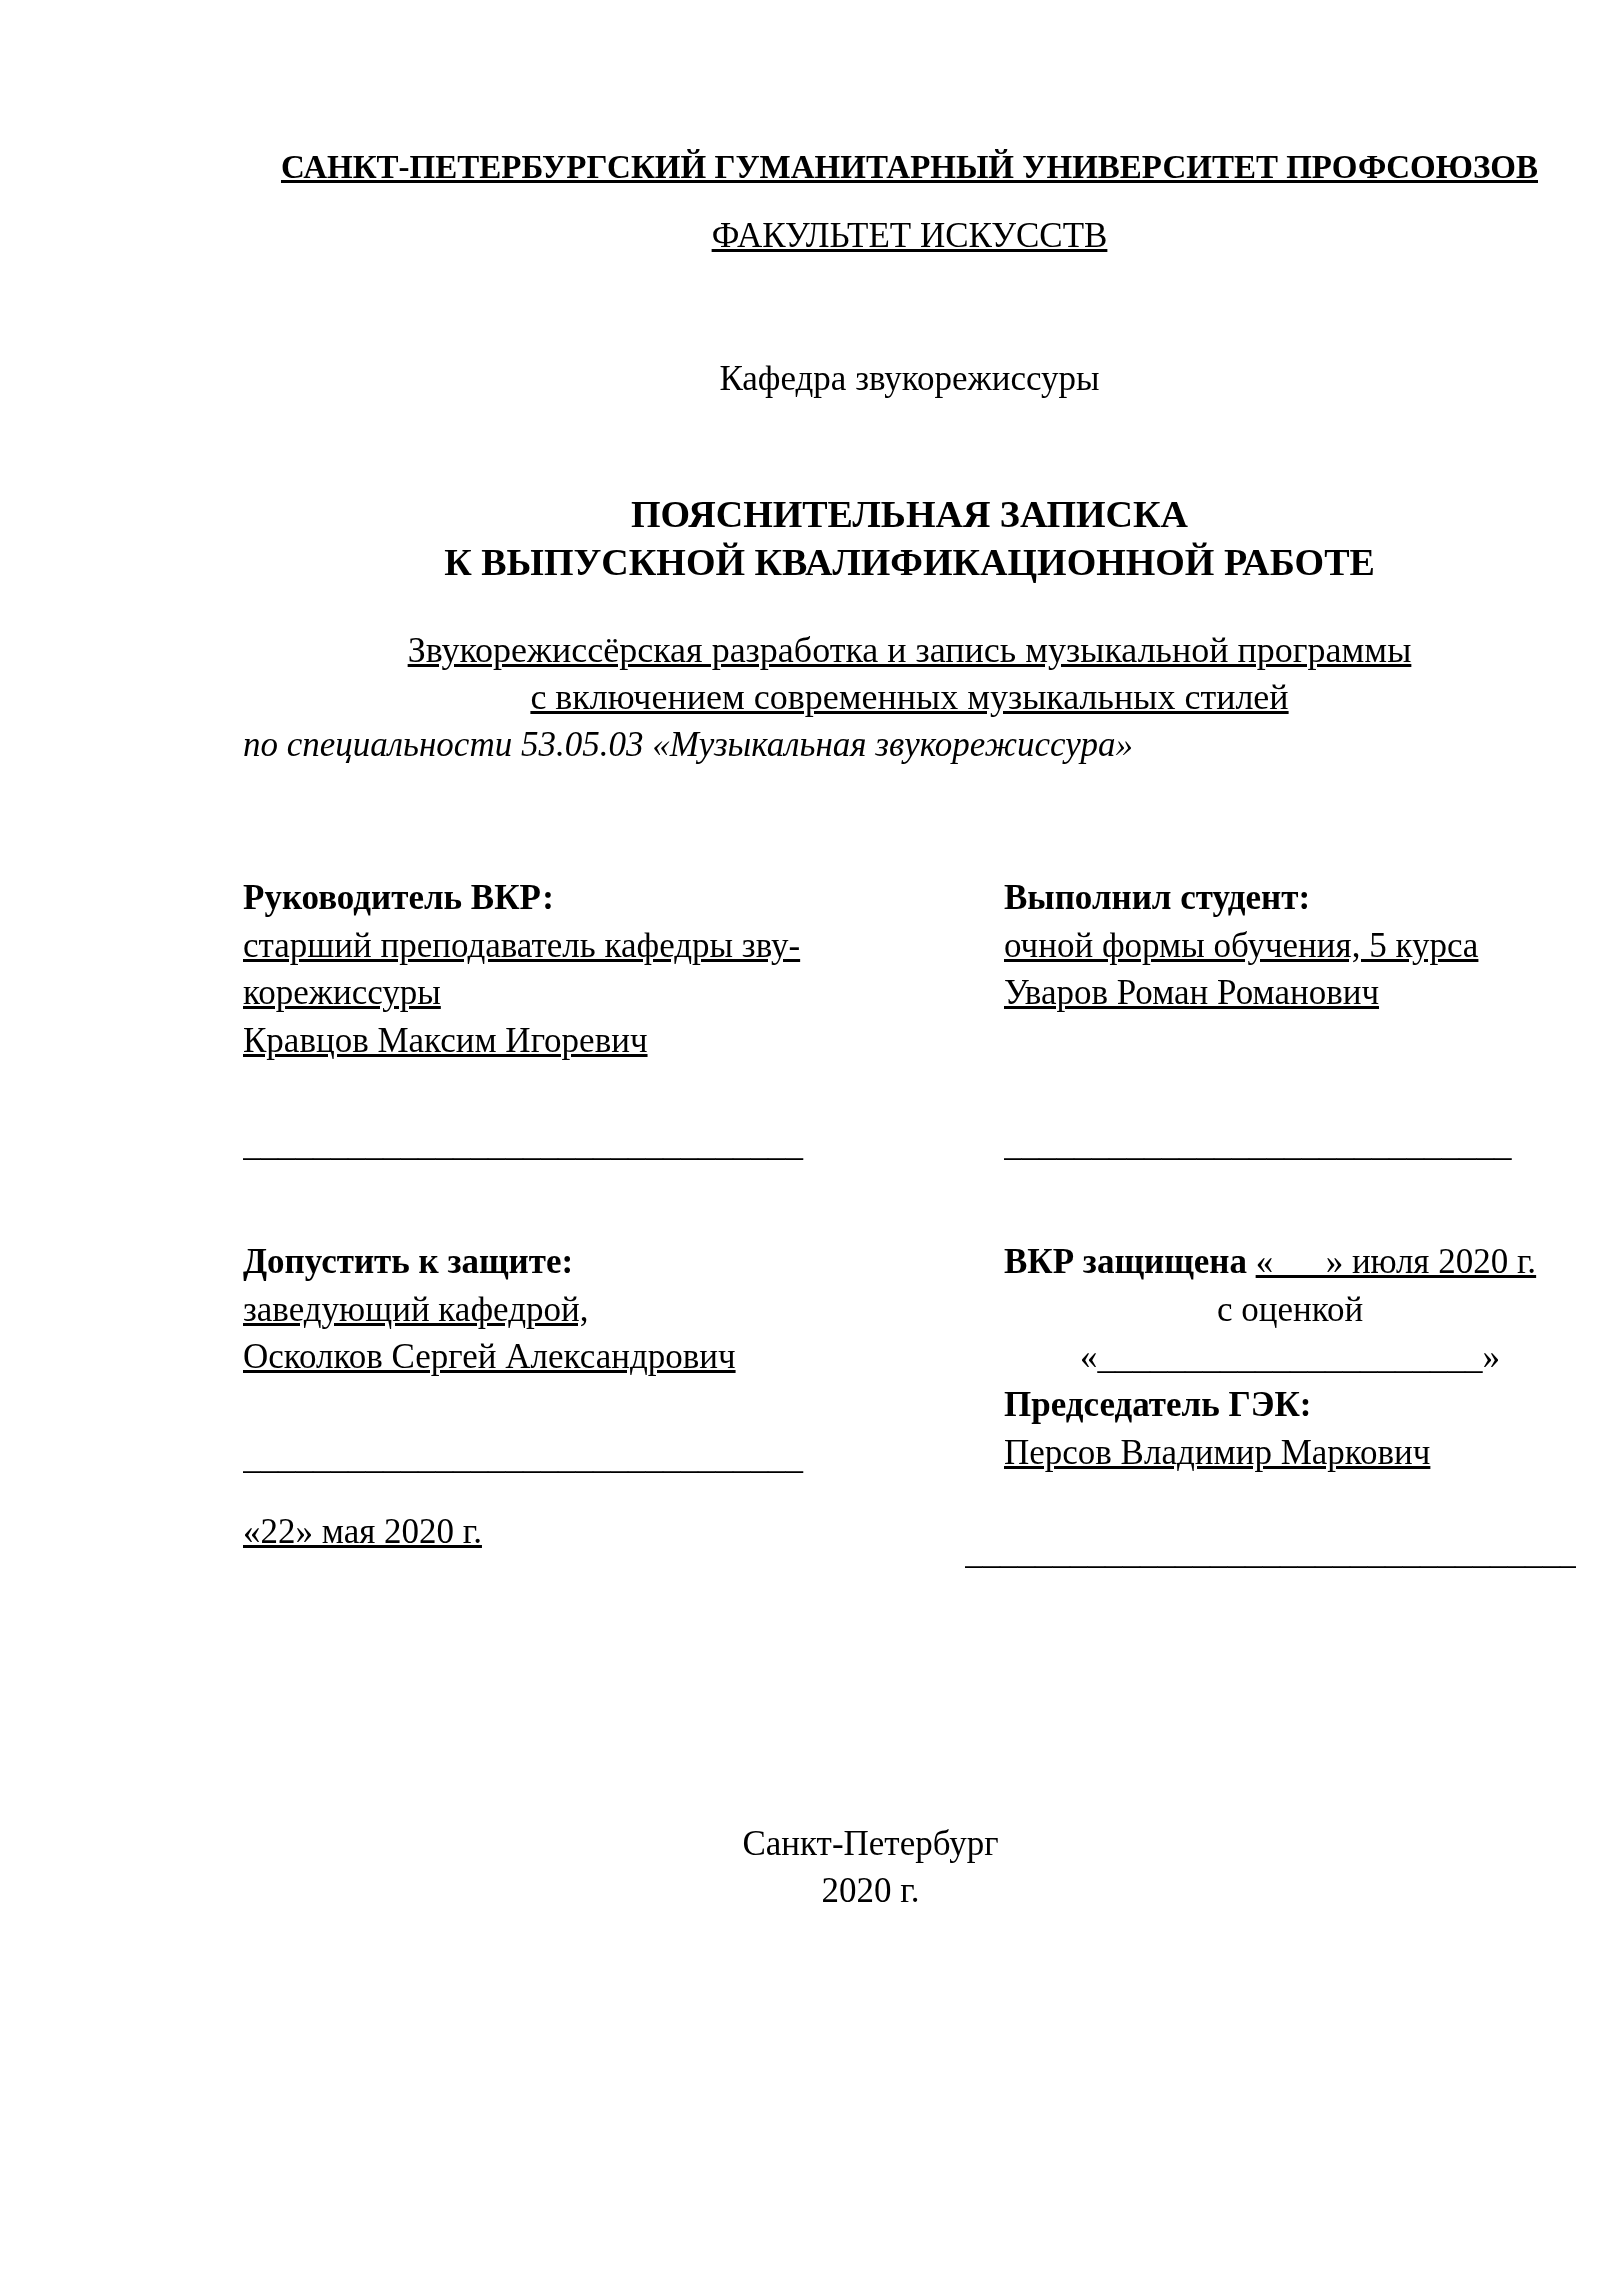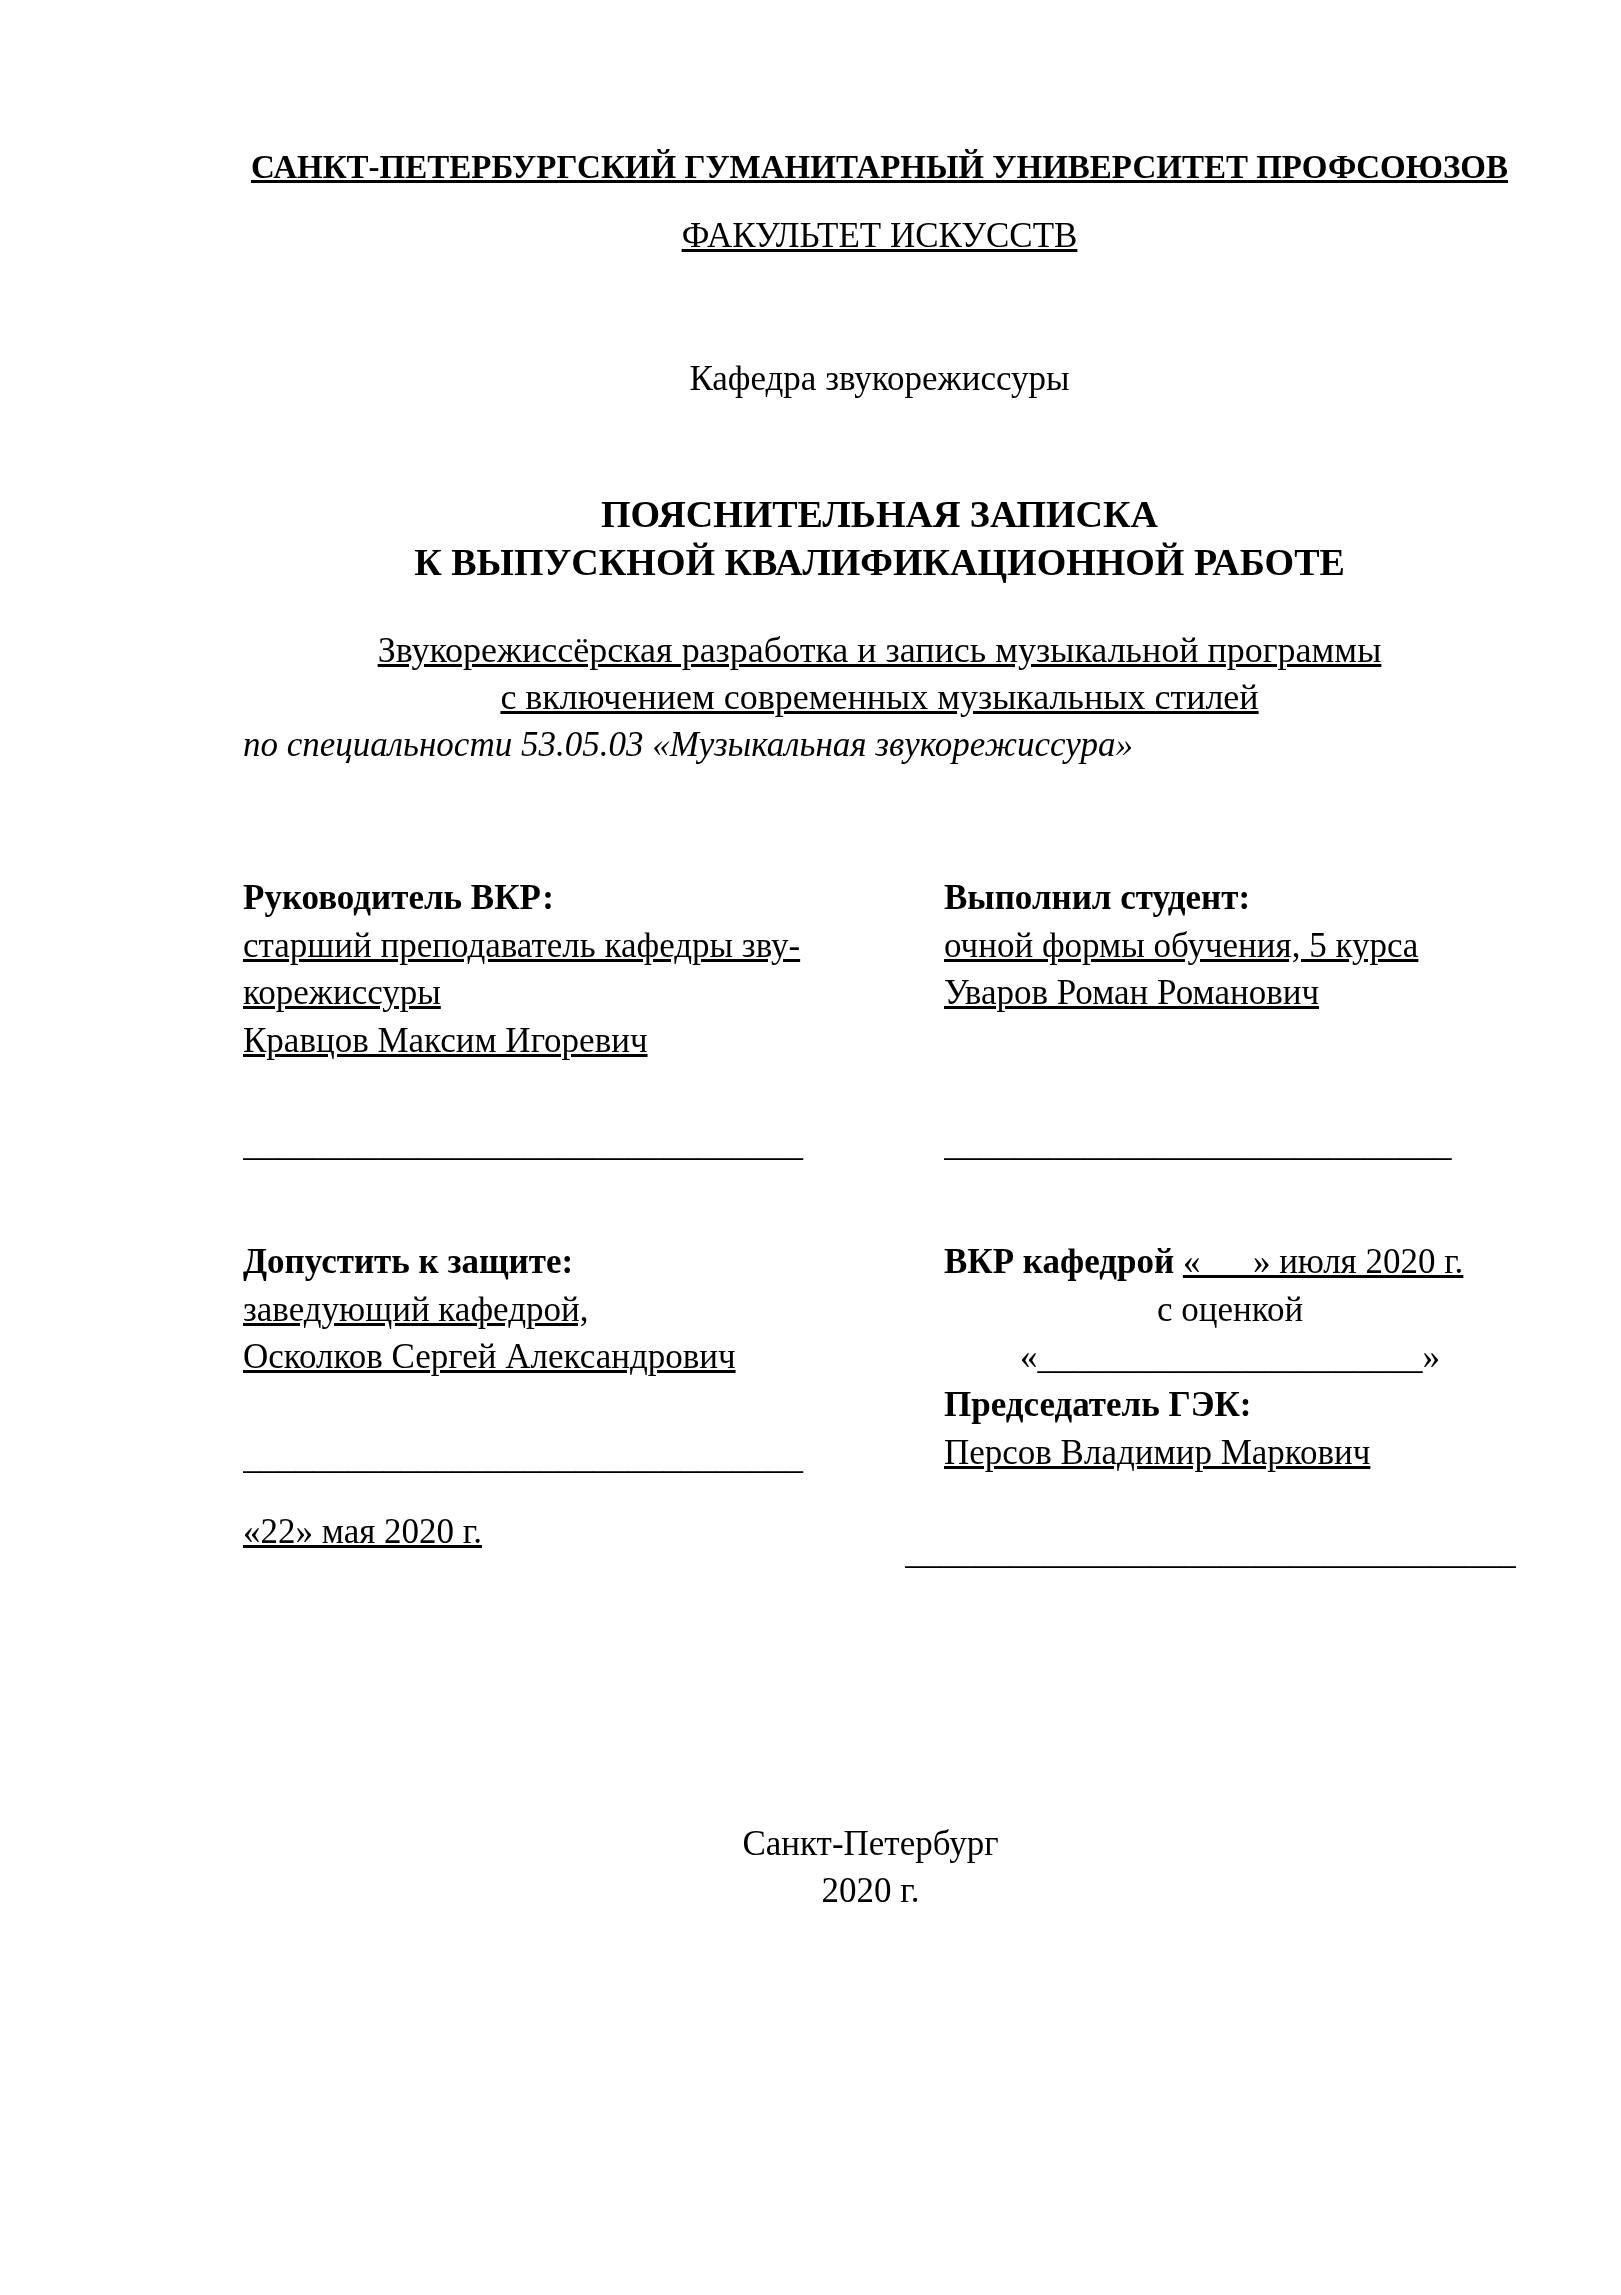--- a/index.html
+++ b/index.html
@@ -5,21 +5,21 @@
   * { margin: 0; padding: 0; box-sizing: border-box; }
   html, body { background: #ffffff; }
   .page {
     width: 1622px;
     height: 2295px;
     background: #ffffff;
     color: #000000;
     font-family: "Liberation Serif", serif;
     font-size: 35px;
     line-height: 1.36;
-    padding: 145px 106px 0 243px;
+    padding: 145px 46px 0 243px;
     position: relative;
     overflow: hidden;
   }
   .bold { font-weight: bold; }
   .u { text-decoration: underline; }
   .nowrap { white-space: nowrap; }
 
   .university {
     font-size: 33px;
     font-weight: bold;
@@ -127,21 +127,21 @@
   <div class="cols sec2">
     <div class="col-left">
       <div class="bold">Допустить к защите:</div>
       <div class="u">заведующий кафедрой,</div>
       <div class="u">Осколков Сергей Александрович</div>
       <div class="sig-line sec2-left-sig">________________________________</div>
       <div class="u sec2-date">«22» мая 2020 г.</div>
     </div>
     <div class="col-right">
       <div class="nowrap">
-        <span class="bold">ВКР кафедрой</span>
+        <span class="bold">ВКР защищена</span>
         <span class="u">«___» июля 2020 г.</span>
       </div>
       <div class="grade-label">с оценкой</div>
       <div class="grade-line">«______________________»</div>
       <div class="bold">Председатель ГЭК:</div>
       <div class="u">Персов Владимир Маркович</div>
       <div class="sig-line chair-sig">___________________________________</div>
     </div>
   </div>
 

